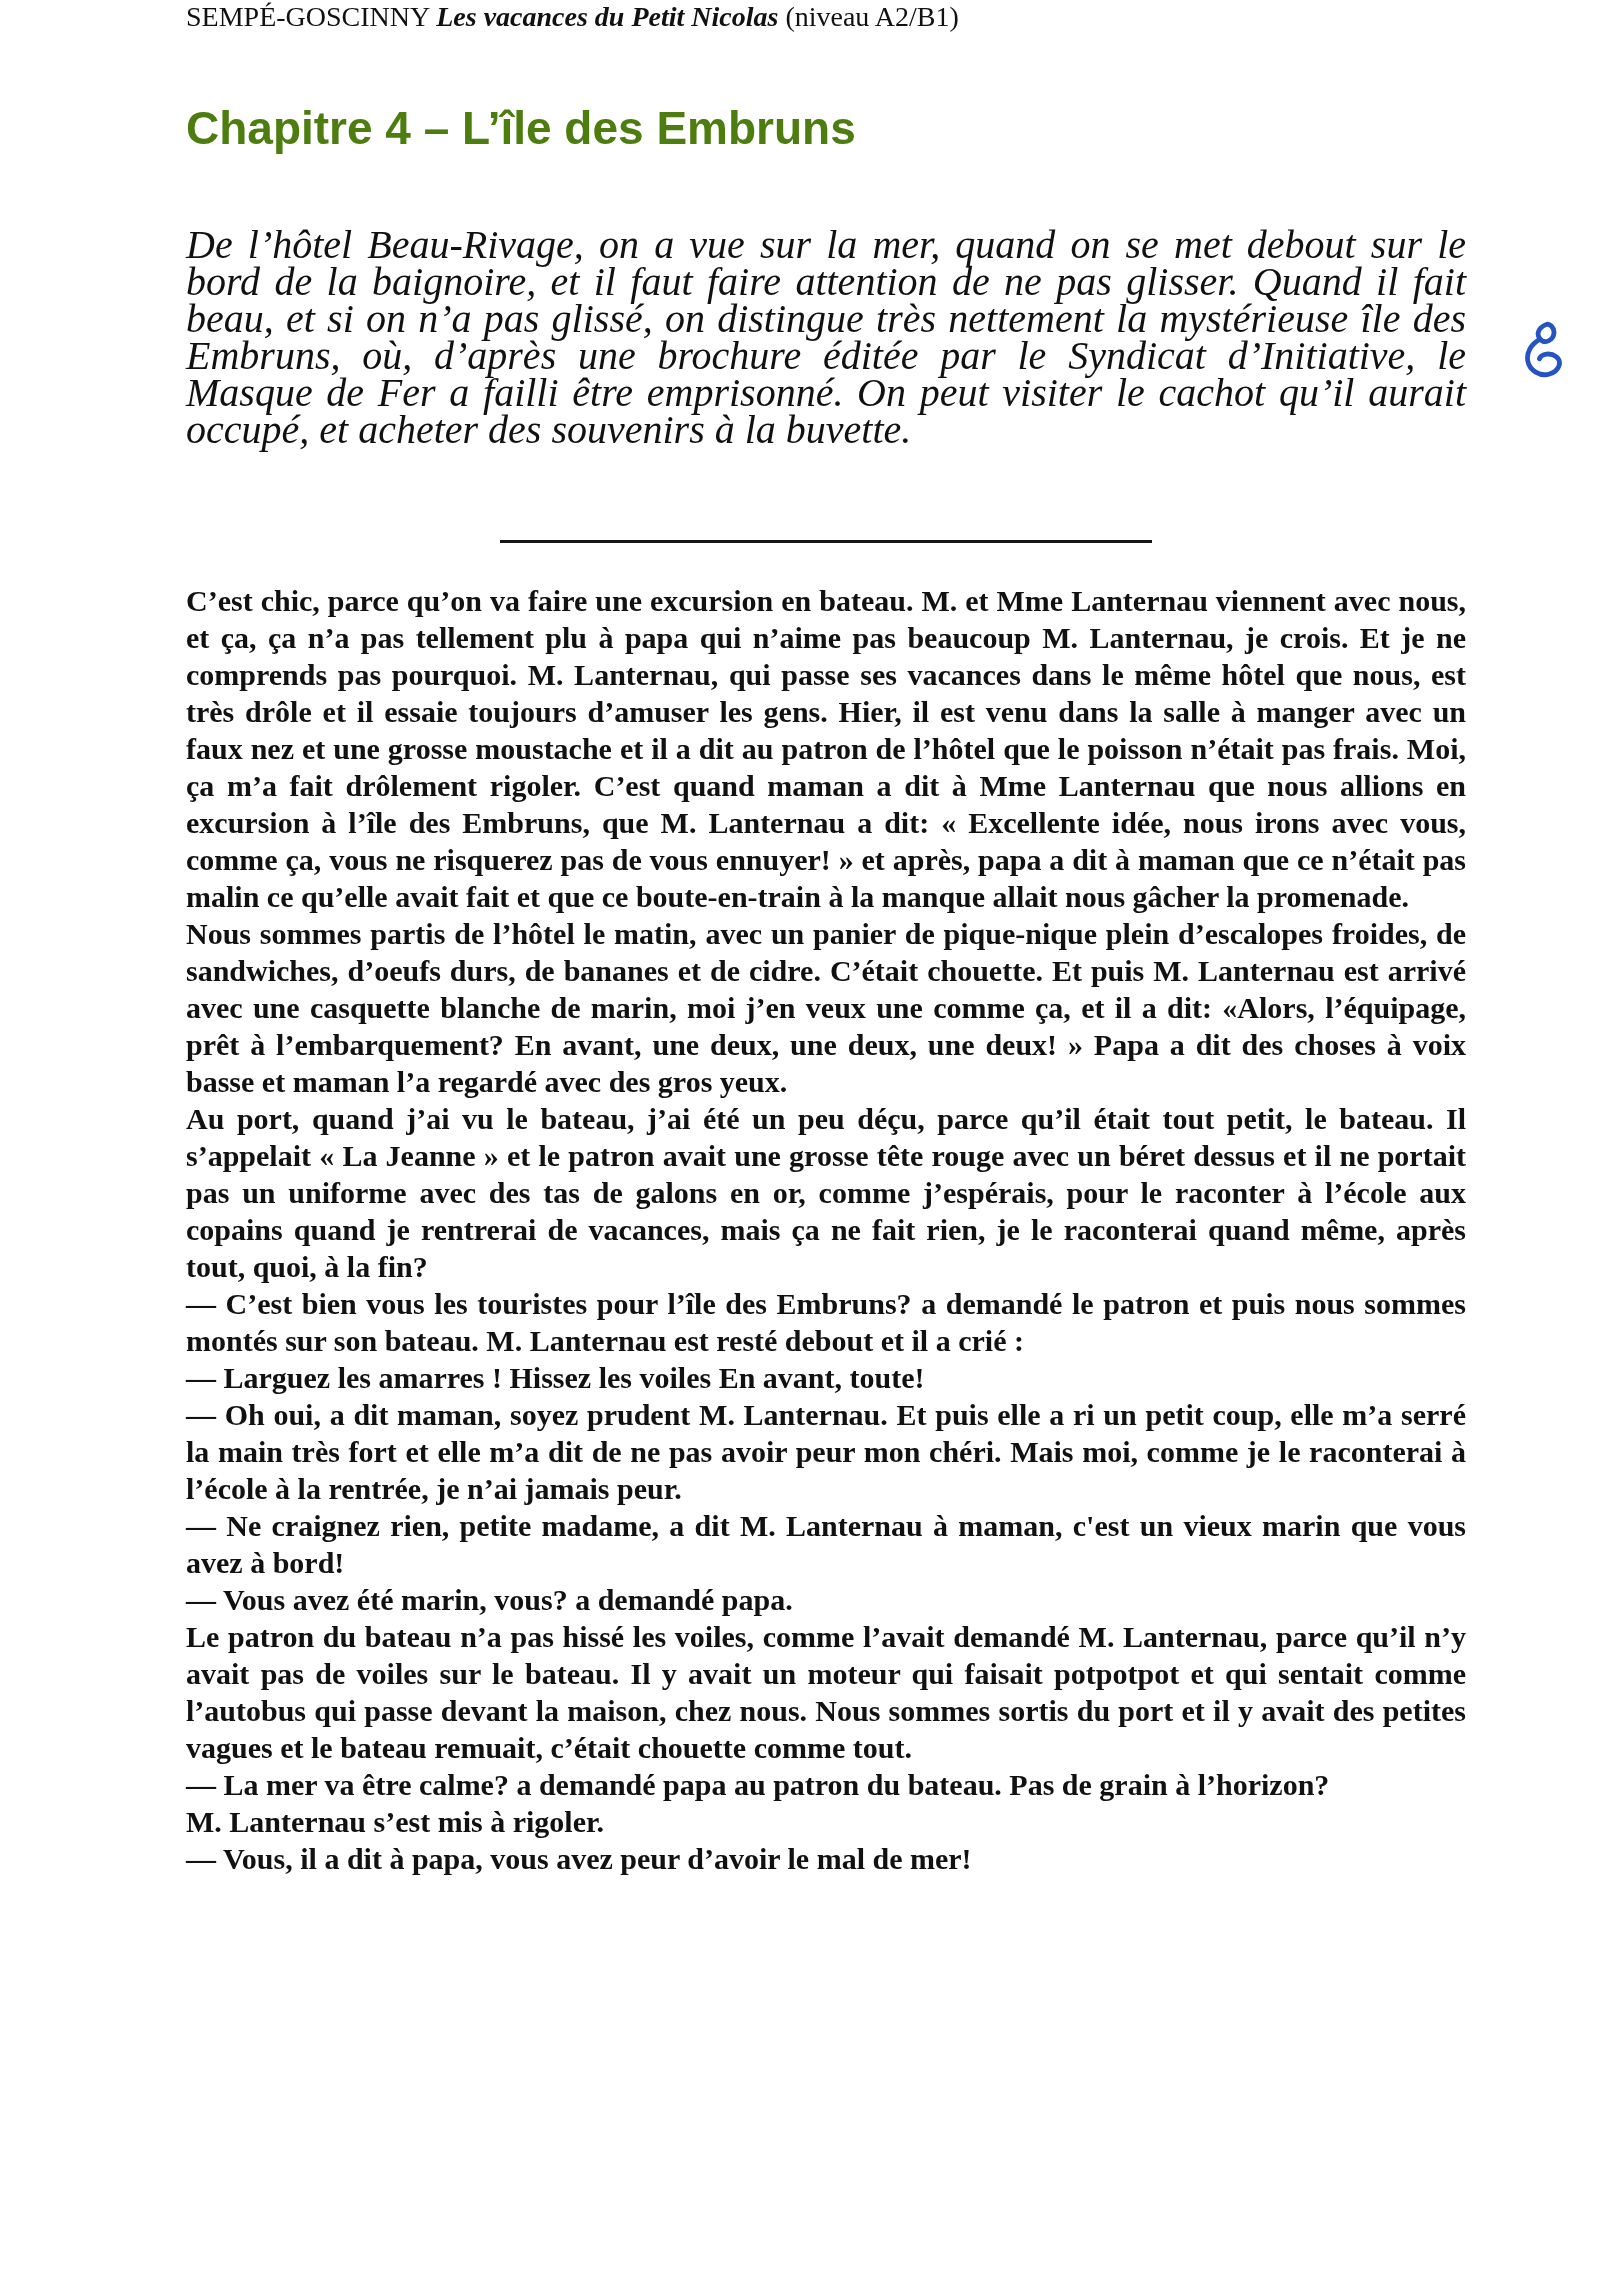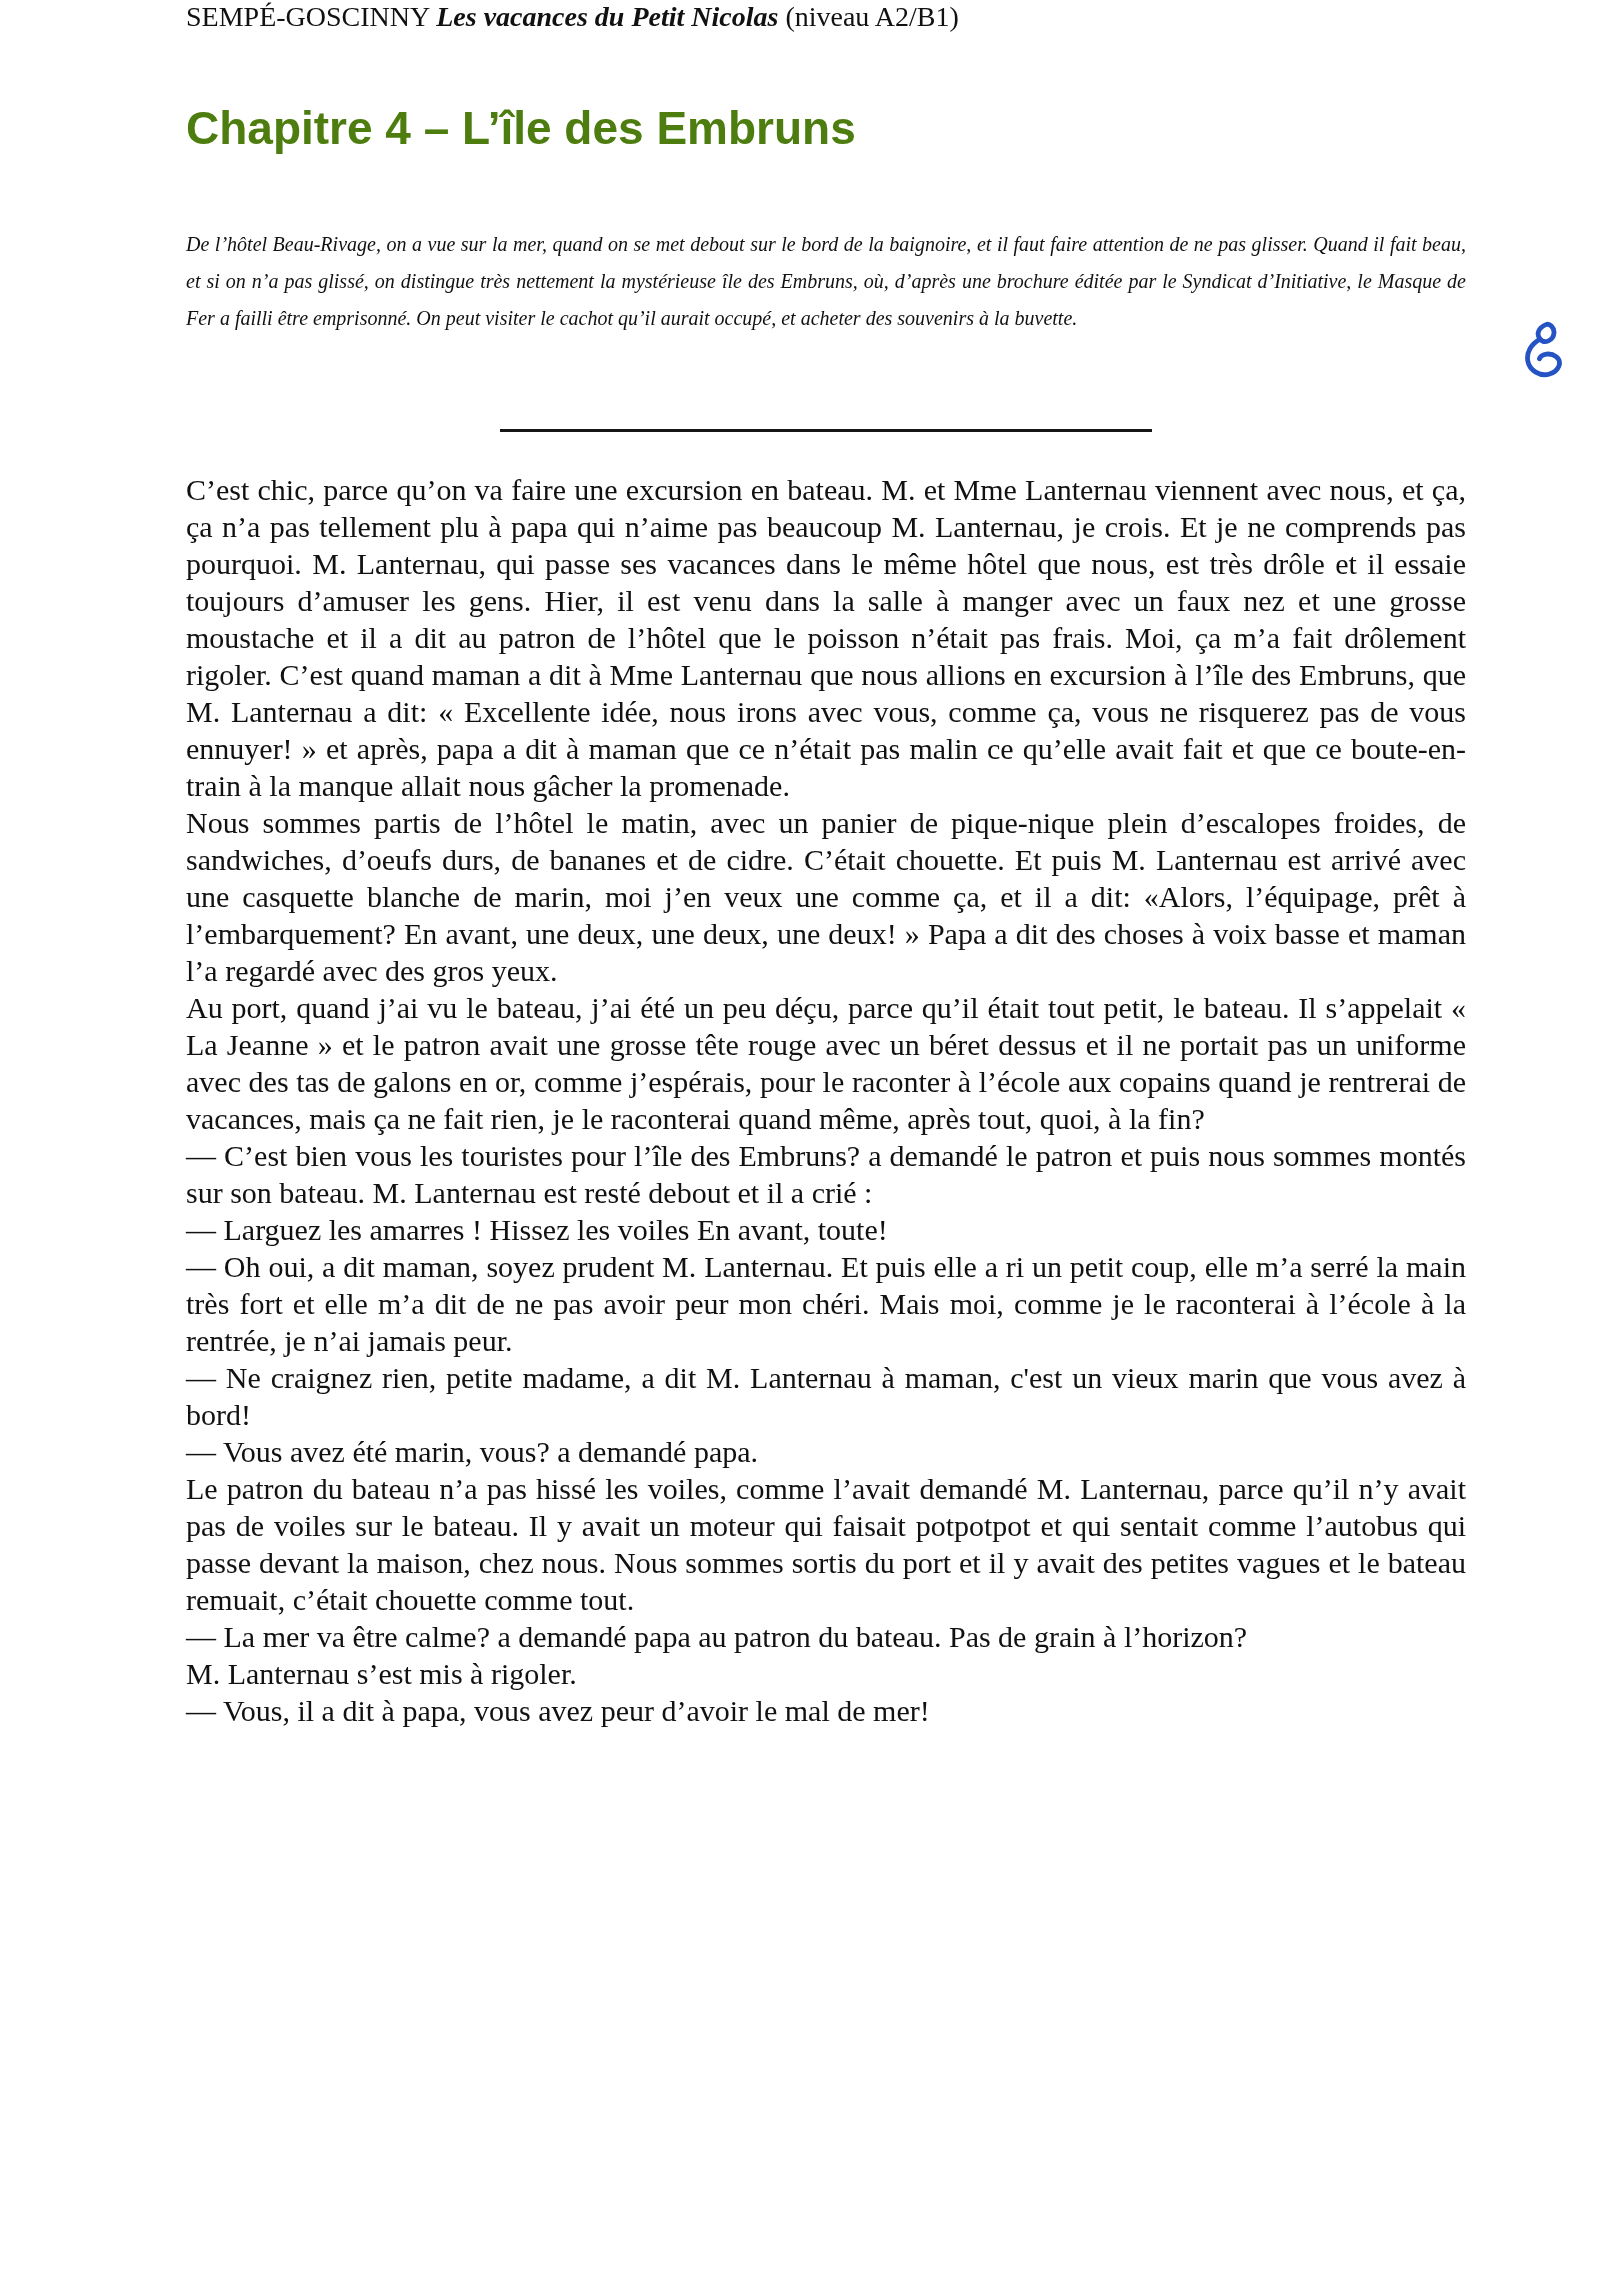--- a/index.html
+++ b/index.html
@@ -42,41 +42,42 @@
     font-family: "Liberation Sans", "DejaVu Sans", sans-serif;
     font-weight: bold;
     font-size: 46px;
     line-height: 1.18;
     color: #4d7c0f;
   }
   .intro {
     margin: 71px 0 0 0;
     font-family: "Liberation Serif", "DejaVu Serif", serif;
     font-style: italic;
-    font-size: 20px;
+    font-size: 40px;
     line-height: 37px;
     text-align: justify;
   }
   .separator {
     margin: 92px auto 0 auto;
     width: 652px;
     height: 0;
     border-top: 3.9px solid #161616;
   }
   .body-text {
     margin-top: 39px;
     font-family: "Liberation Serif", "DejaVu Serif", serif;
     font-size: 30px;
     line-height: 37px;
   }
   .body-text p {
     margin: 0;
     padding: 0;
     text-align: justify;
     text-align-last: left;
+    font-weight: bold;
   }
   .annotation-8 {
     position: absolute;
     left: 1523px;
     top: 321px;
     width: 43px;
     height: 61px;
   }
   .annotation-8 svg {
     width: 100%;

